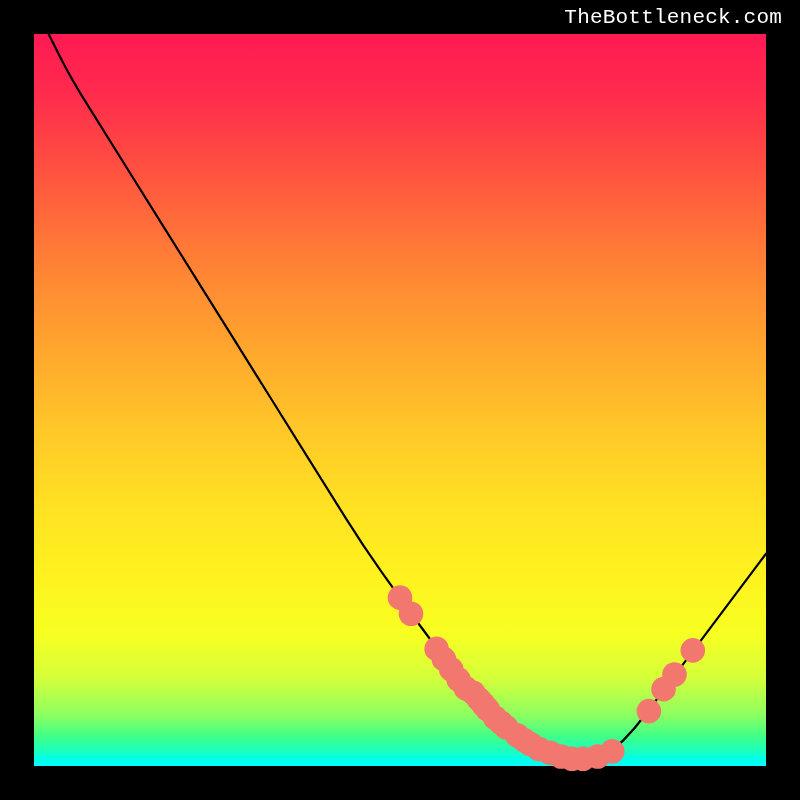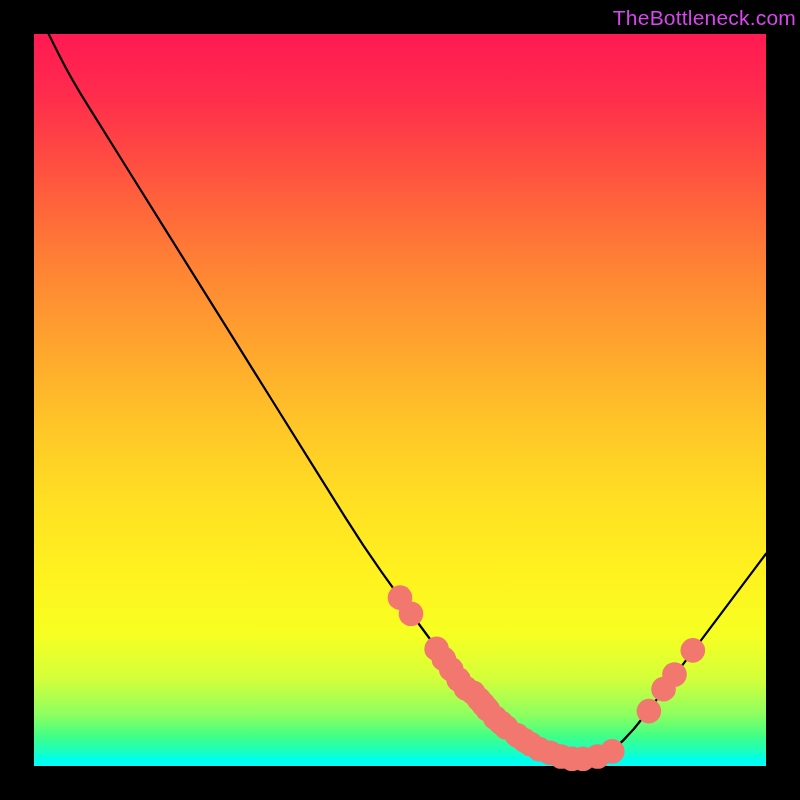--- a/index.html
+++ b/index.html
@@ -7,26 +7,27 @@
     width: 800px;
     height: 800px;
     background: #000;
     position: relative;
     overflow: hidden;
     font-family: Arial, sans-serif;
   }
   .watermark {
     position: absolute;
     top: 6px;
-    right: 4px;
-    color: #d946ef;
+    right: 18px;
+    color: #ffffff;
     font-size: 21px;
     font-weight: 500;
     letter-spacing: 0.2px;
     z-index: 10;
+    font-family: Liberation Mono, monospace;
   }
   .plot-area {
     position: absolute;
     left: 34px;
     top: 34px;
     width: 732px;
     height: 732px;
     background: linear-gradient(to bottom,
       #ff1a53 0%,
       #ff2b4d 8%,

